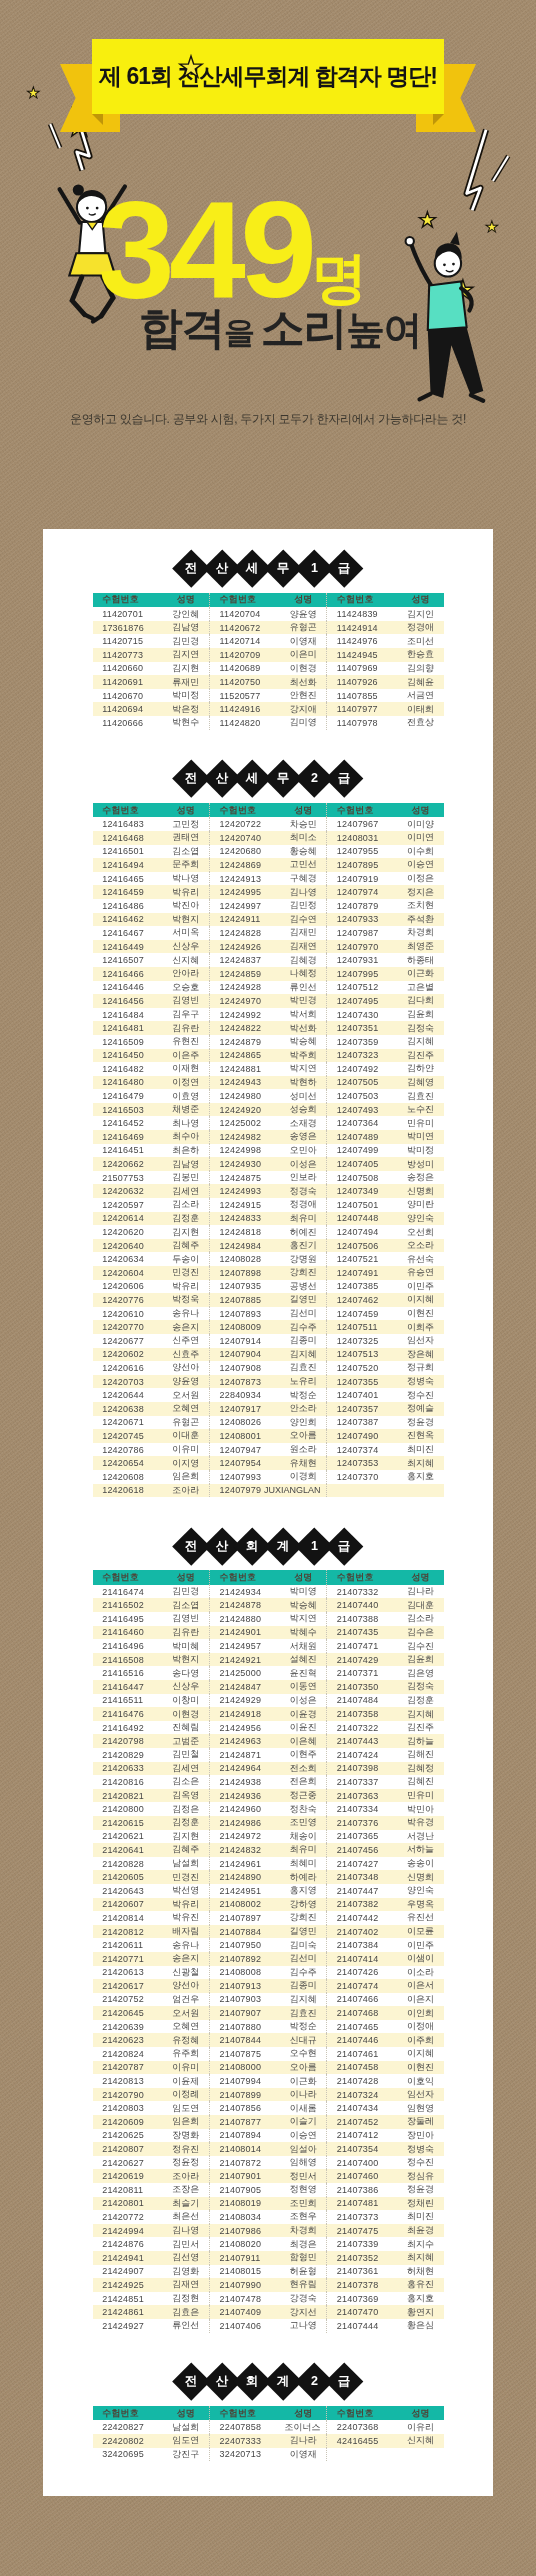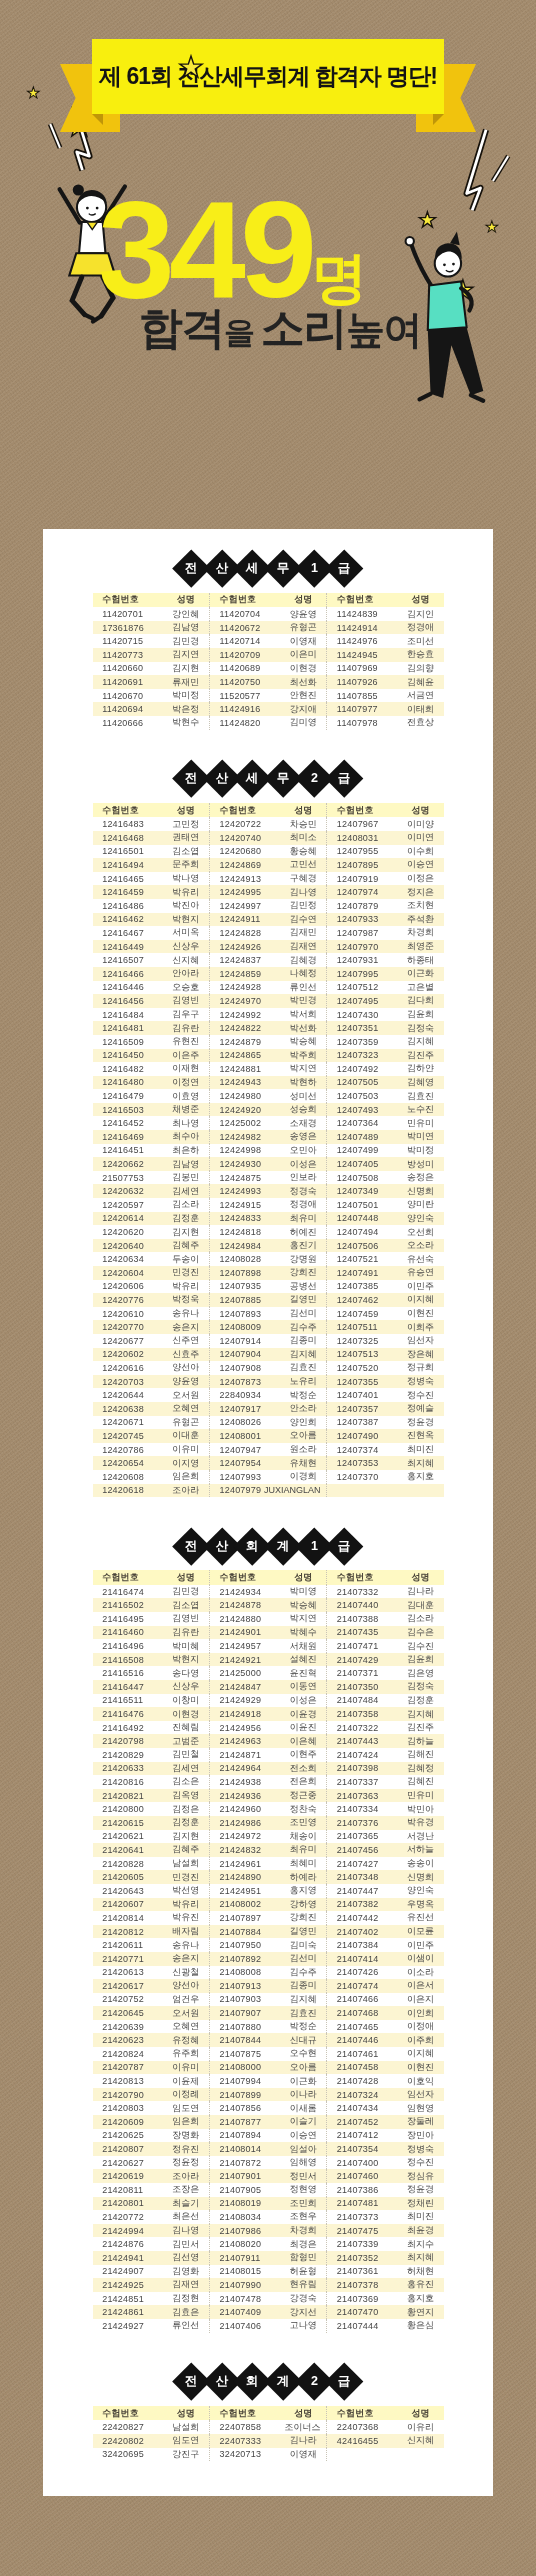--- a/index.html
+++ b/index.html
@@ -46,21 +46,21 @@
   
   .card{position:absolute;left:43px;top:529px;width:450px;height:1967px;background:#fff;}
   .section{padding-top:29px;}
   .section.first{padding-top:19.5px;}
   .diamonds{display:flex;justify-content:center;align-items:center;height:40px;margin-bottom:4.2px;}
   .dia{width:26.5px;height:26.5px;background:#121212;transform:rotate(45deg);margin:0 2.1px;
     display:flex;align-items:center;justify-content:center;flex:0 0 auto;}
   .dia span{transform:rotate(-45deg);color:#fff;font-size:12.5px;font-weight:700;}
   .table{width:351px;margin:0 auto;}
   .trow{display:flex;height:13.6px;align-items:center;font-size:9px;color:#474747;}
-  .thead{display:flex;height:14.6px;align-items:flex-start;background:#fef9c3;font-size:9px;font-weight:700;color:#4c463a;}
+  .thead{display:flex;height:14.6px;align-items:flex-start;background:#14b8a6;font-size:9px;font-weight:700;color:#4c463a;}
   .rows .trow:nth-child(even){background:#fcf5d2;}
   .grp{display:flex;width:33.333%;height:100%;align-items:center;}
   .grp + .grp{border-left:1.4px dotted #c9c4b6;}
   .num{width:57%;padding-left:9.7px;letter-spacing:0.2px;white-space:nowrap;}
   .name{flex:1;text-align:center;padding-right:5.6px;white-space:nowrap;}
 </style>
 </head>
 <body>
 
 <span class="star st1">★</span>
@@ -128,20 +128,21 @@
 
 <div class="count-wrap">
   <span class="count-num">349</span><span class="count-unit">명</span>
 </div>
 
 <div class="congrats">
   <div class="cline"><span class="t-xl">합격</span><span class="t-md">을 </span><span class="t-xl">소리</span><span class="t-lg">높여</span></div>
 </div>
 
 <div class="description">
+  <div>운영하고 있습니다. 공부와 시험, 두가지 모두가 한자리에서 가능하다라는 것!</div>
 </div>
 
 <div class="card" id="card">
     <div class="section first">
       <div class="diamonds">
         <div class="dia">
           <span>전</span>
         </div>
         <div class="dia">
           <span>산</span>

